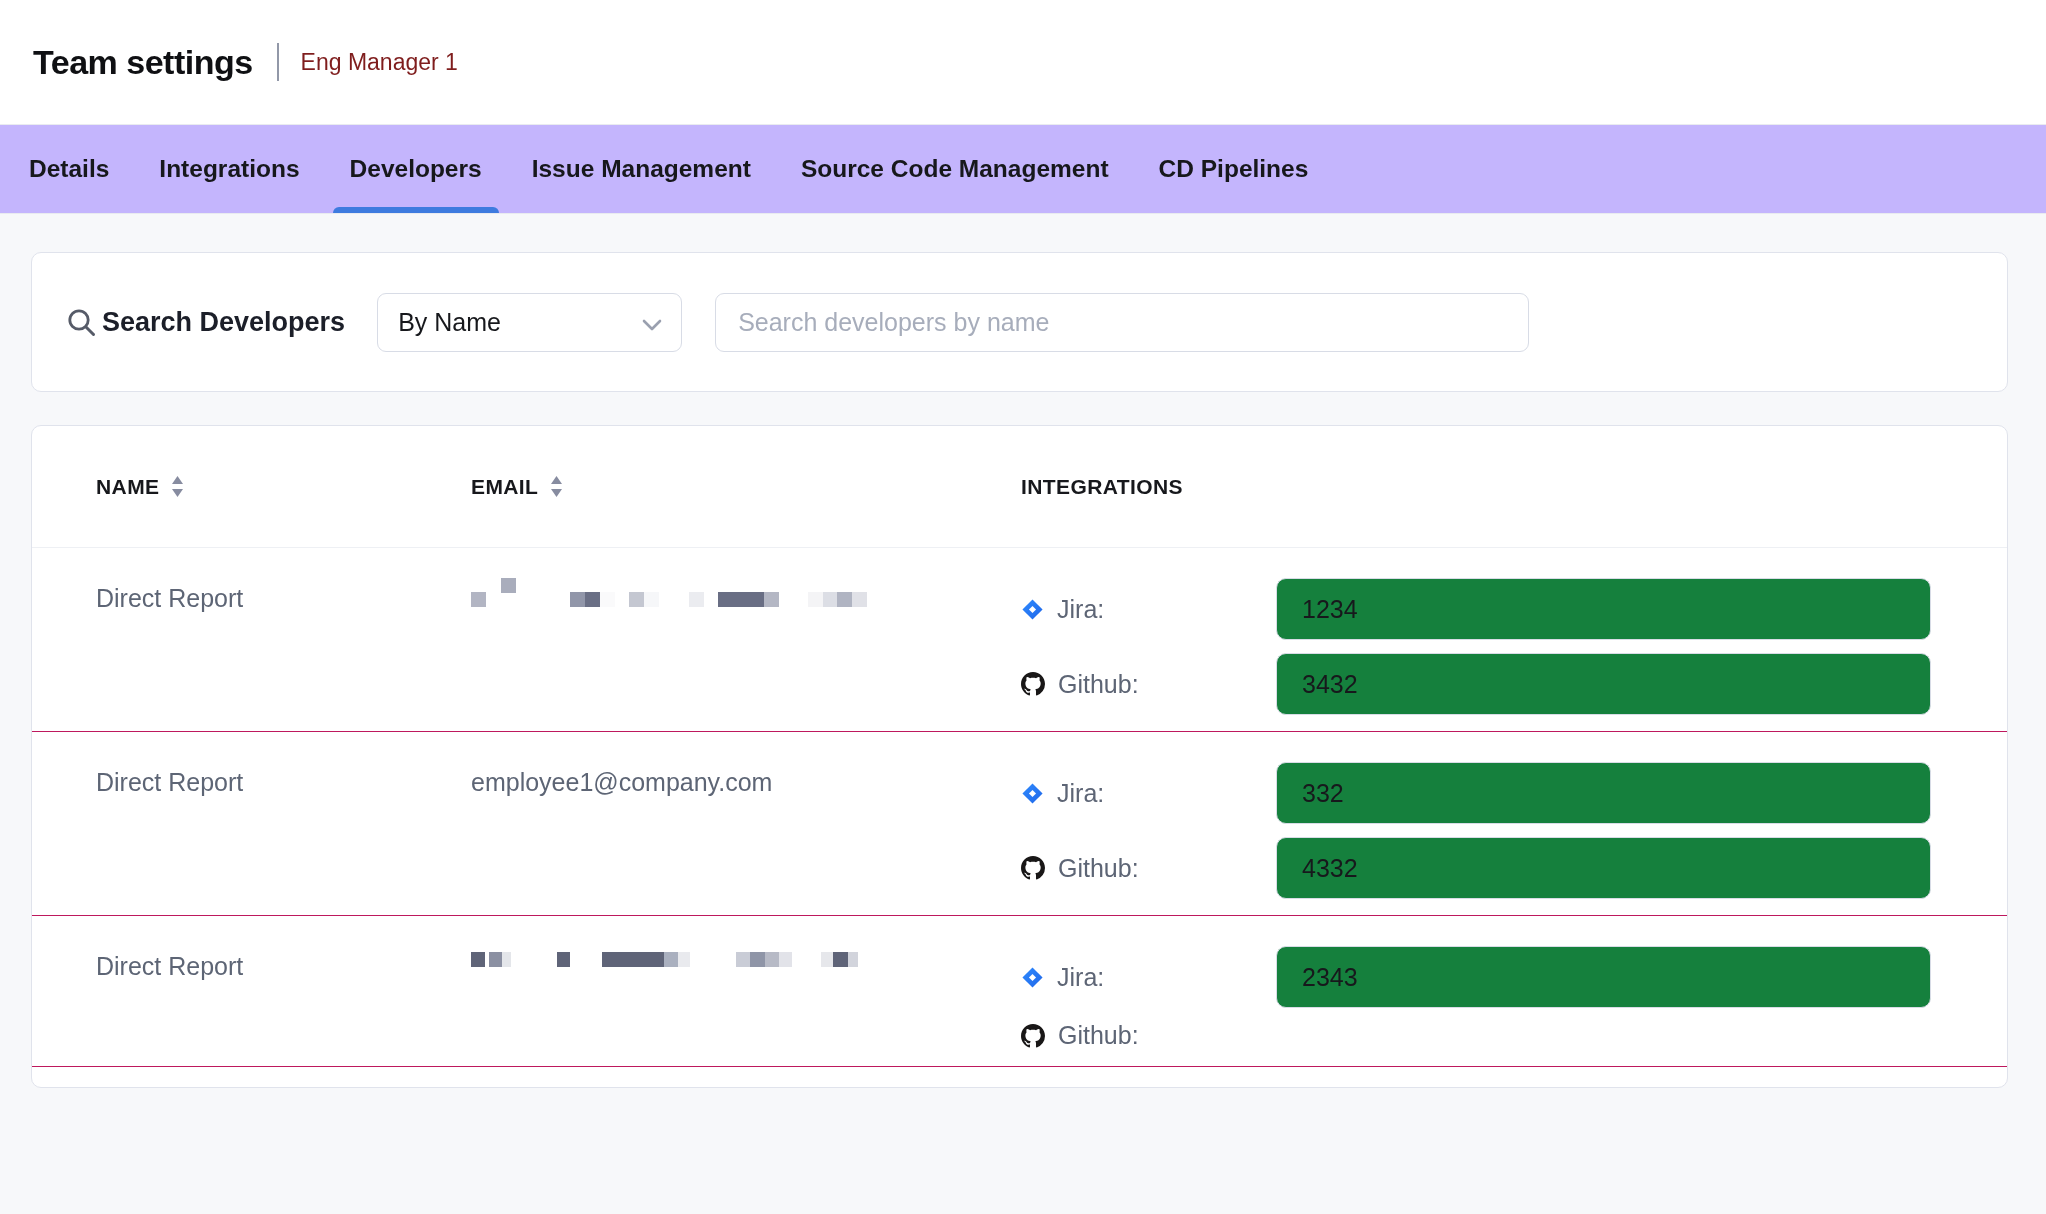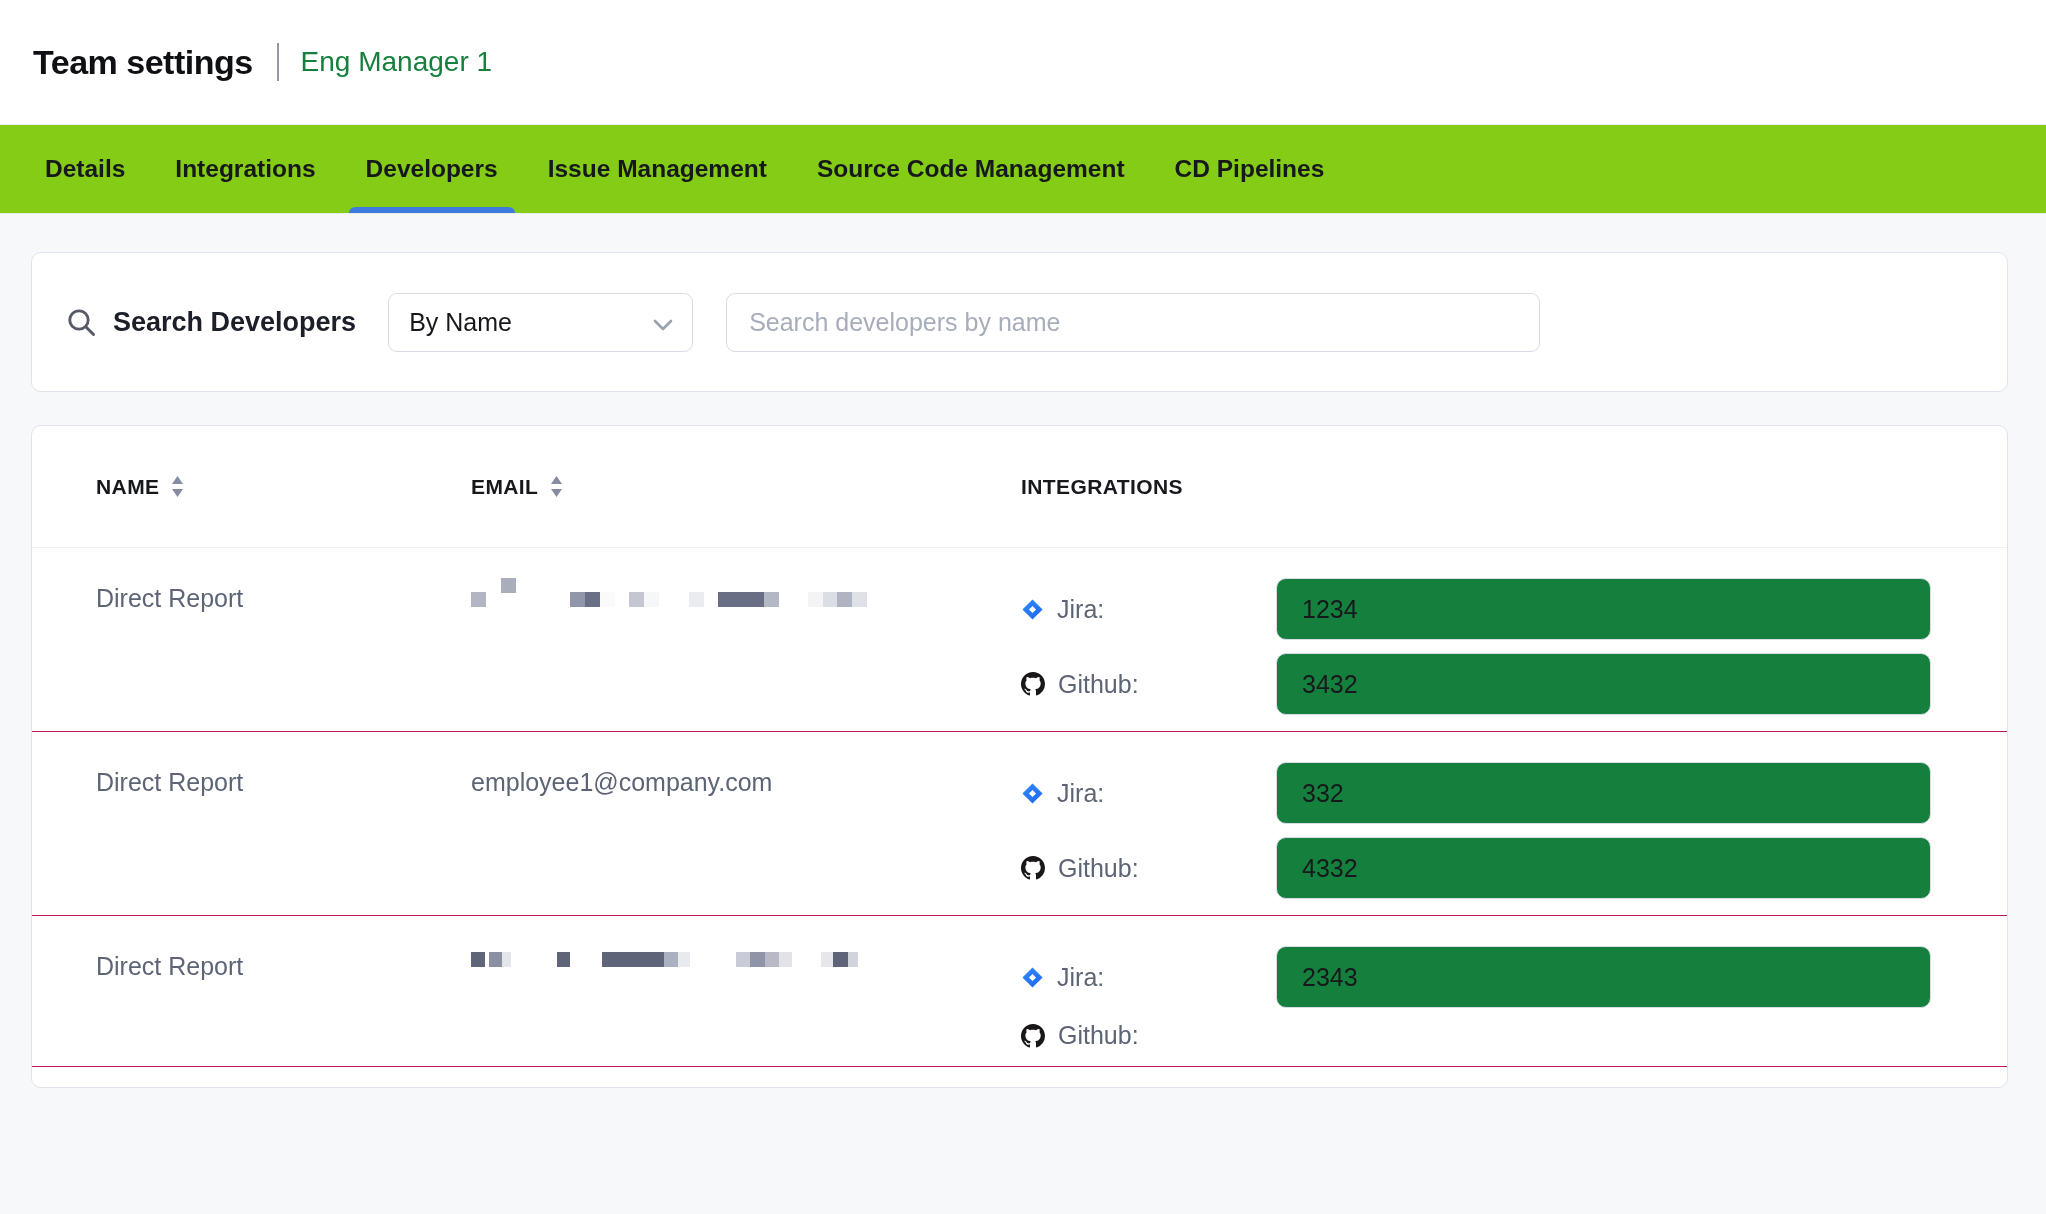--- a/index.html
+++ b/index.html
@@ -9,47 +9,47 @@
     background:#f7f8fa; color:#17181c;
   }
 
   
   .header {
     background:#fff; height:125px; border-bottom:1px solid #e9ebf0;
     display:flex; align-items:center; padding-left:33px;
   }
   .page-title { font-size:34px; font-weight:800; color:#0f1013; letter-spacing:-0.5px; }
   .title-sep { width:0; height:38px; border-left:2px solid #9298a8; margin:0 22px 0 24px; }
-  .page-subtitle { font-size:28px; color:#15803d; font-weight:400; }
+  .page-subtitle { font-size:23px; color:#7f1d1d; font-weight:400; }
 
   
   .tabbar {
-    background:#84cc16; height:89px; border-bottom:1px solid #e9ebf0;
-    display:flex; align-items:stretch; padding-left:28px;
+    background:#c4b5fd; height:89px; border-bottom:1px solid #e9ebf0;
+    display:flex; align-items:stretch; padding-left:12px;
   }
   .tab {
     position:relative; display:flex; align-items:center;
     padding:0 17px; margin-right:16px; cursor:pointer;
     font-size:24.5px; font-weight:600; color:#17181c; white-space:nowrap;
   }
   .tab.active::after {
     content:""; position:absolute; left:0; right:0; bottom:0; height:6px;
     background:var(--accent,#3e7bdf); border-radius:6px 6px 0 0;
   }
 
   
   .main { padding:38px 31px 0; }
 
   .card {
     background:#fff; border:1px solid #e0e3ec; border-radius:10px; width:1977px;
   }
 
   
   .search-card { height:140px; display:flex; align-items:center; padding:0 34px; }
-  .search-label { font-size:27px; font-weight:700; color:#1c1f29; margin-left:16px; }
+  .search-label { font-size:27px; font-weight:700; color:#1c1f29; margin-left:5px; }
   .select-wrap { position:relative; margin-left:32px; width:305px; height:59px; }
   .filter-select {
     appearance:none; -webkit-appearance:none; width:100%; height:100%;
     border:1.5px solid #d8dce6; border-radius:9px; background:#fff;
     padding:0 52px 0 20px; font-size:25px; color:#17181c;
     font-family:inherit; cursor:pointer;
   }
   .select-wrap .chev { position:absolute; right:20px; top:26px; pointer-events:none; }
   .search-input {
     margin-left:33px; width:814px; height:59px;

